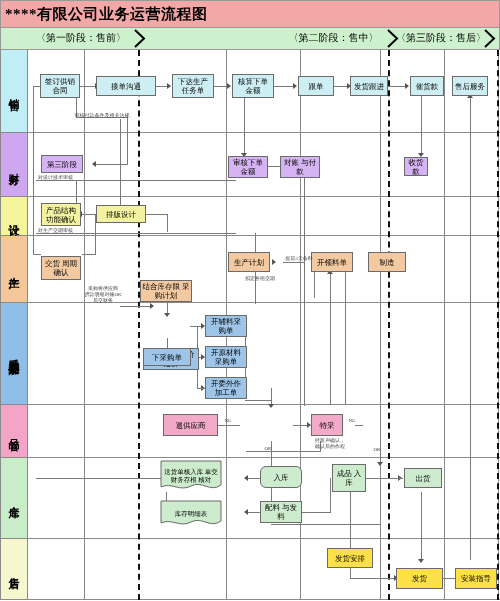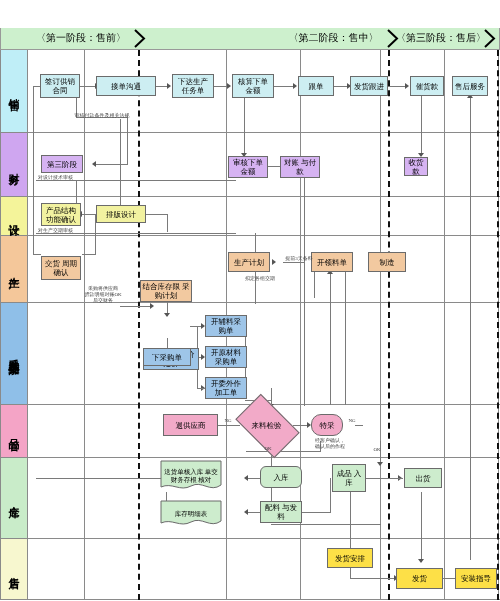--- a/index.html
+++ b/index.html
@@ -76,20 +76,23 @@
   
   .anno{position:absolute;font-size:5px;line-height:6px;color:#444;
         white-space:pre-line;text-align:center;}
   .anno-l{text-align:left;}
 </style>
 </head>
 <body>
 
 <div id="root">
 
+  <div class="title-bar">
+    <div class="t">****有限公司业务运营流程图</div>
+  </div>
 
   <div class="phase-band">
     <div class="phase" style="left:28px;width:104px;">〈第一阶段：售前〉</div>
     <div class="chev" style="left:133px;">
       <svg width="14" height="19">
           <path d="M1,1 L10,9.5 L1,18" fill="none" stroke="#000" stroke-width="2"></path>
         </svg>
     </div>
     <div class="phase" style="left:280px;width:105px;">〈第二阶段：售中〉</div>
     <div class="chev" style="left:386px;">
@@ -322,25 +325,21 @@
 议价定价</div>
   <div class="node n-proc" style="left:143px;top:348px;width:48px;height:18px;">下采购单</div>
   <div class="node n-proc" style="left:205px;top:315px;width:42px;height:22px;">开辅料采
 购单</div>
   <div class="node n-proc" style="left:205px;top:346px;width:42px;height:22px;">开原材料
 采购单</div>
   <div class="node n-proc" style="left:205px;top:377px;width:42px;height:22px;">开委外作
 加工单</div>
 
   <div class="node n-qc" style="left:163px;top:414px;width:55px;height:22px;">退供应商</div>
-  <div class="diamond" style="left:240px;top:408px;width:53px;height:34px;">
-    <div class="dshape"></div>
-    <div class="dtxt">来料检验</div>
-  </div>
-  <div class="node n-qc" style="left:311px;top:414px;width:32px;height:22px;border-radius:10px;">特采</div>
+  <div class="node n-qc" style="left:311px;top:414px;width:32px;height:22px;">特采</div>
 
   <div class="doc" style="left:160px;top:460px;width:62px;height:32px;">
     <svg width="62" height="32" viewBox="0 0 62 32">
       <path d="M1,1 H61 V25 C50,33 42,20 31,26 C20,32 12,22 1,27 Z" fill="#cdeccd" stroke="#6b6b6b" stroke-width="1"></path>
     </svg>
     <div class="dtxt">送货单核入库
 单交财务存根
 核对</div>
   </div>
   <div class="node n-wh" style="left:260px;top:466px;width:42px;height:22px;border-radius:6px;">入库</div>

